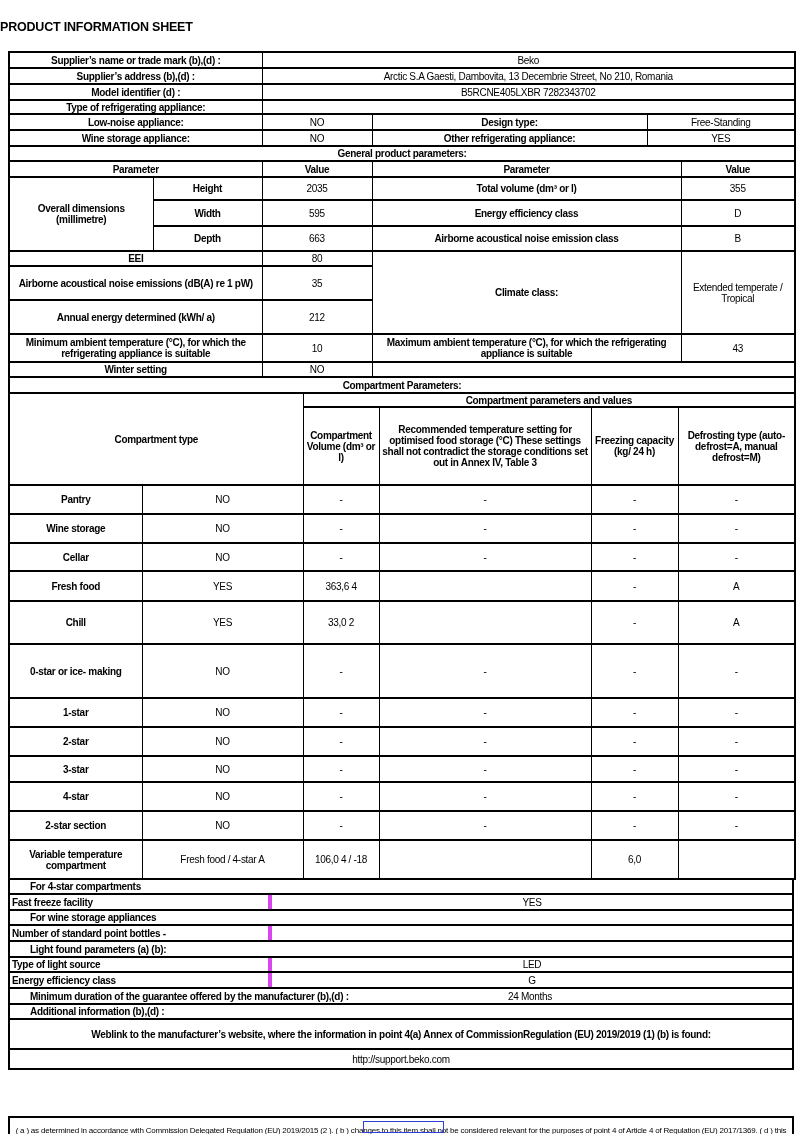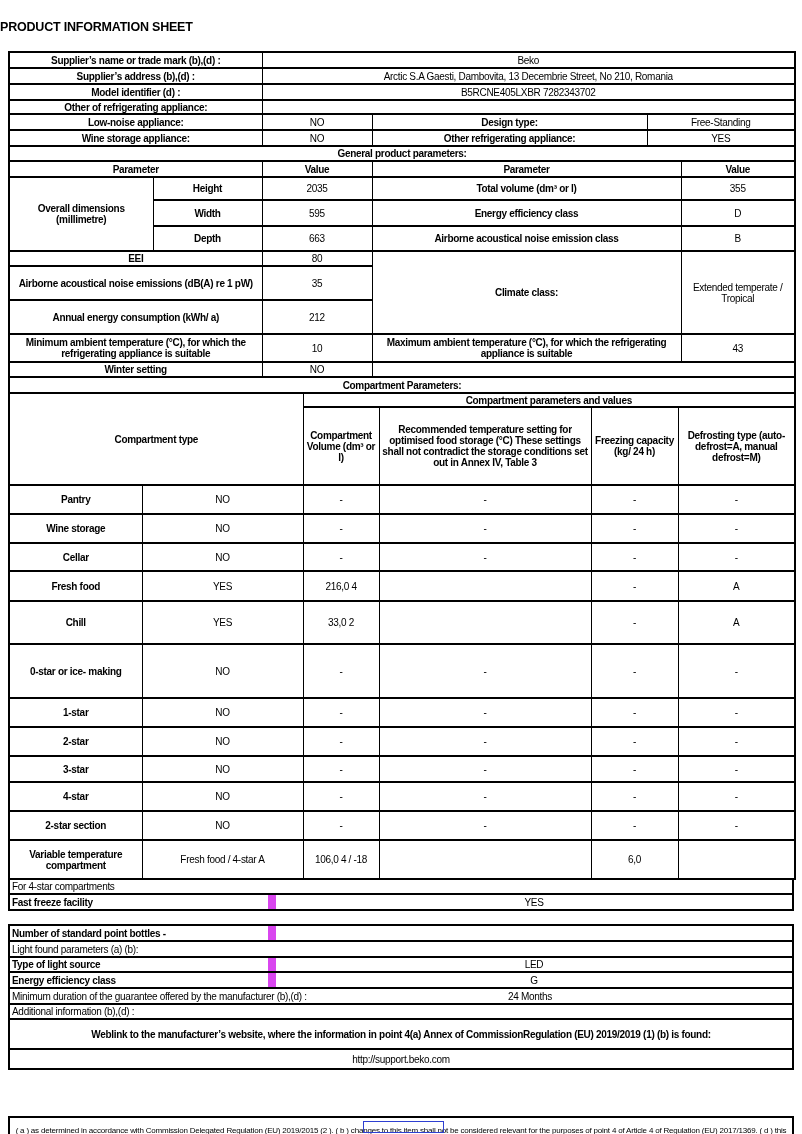--- a/index.html
+++ b/index.html
@@ -11,23 +11,23 @@
   table.grid{border-collapse:collapse;table-layout:fixed;width:786px;border:2px solid #000;}
   table.grid td{border:1px solid #000;border-top-width:2px;border-bottom-width:2px;
         padding:0 2px;text-align:center;font-size:10px;vertical-align:middle;}
   td.b{font-weight:bold;}
   td.l{text-align:left;padding-left:4px;}
   td.small{font-size:9.5px;}
   td.dash{font-size:9px;}
   td.big{font-size:12px;}
   .rowbox{position:absolute;box-sizing:border-box;border:2px solid #000;background:#fff;
           display:flex;align-items:center;font-size:10px;left:8px;width:786px;}
-  .rowbox .lbl{font-weight:normal;padding-left:2px;}
+  .rowbox .lbl{font-weight:bold;padding-left:20px;}
   .rowbox .lblcell{font-weight:bold;padding-left:2px;width:256px;flex:none;
-                   border-right:8px solid #d946ef;align-self:stretch;display:flex;align-items:center;}
+                   border-right:4px solid #d946ef;align-self:stretch;display:flex;align-items:center;}
   .rowbox .valcell{flex:1;text-align:center;}
   .center-note{justify-content:center;text-align:center;}
   .guarantee-val{position:absolute;left:520px;transform:translateX(-50%);font-weight:normal;}
   .weblink-text{width:100%;text-align:center;font-weight:bold;font-size:10px;}
   .url-text{width:100%;text-align:center;font-size:10px;}
   .footnote-text{width:774px;margin:0 auto;text-align:center;font-size:8px;line-height:1.5;
                  letter-spacing:-0.2px;}
   .indent-center{display:inline-block;width:253px;}
   .annotation{position:absolute;left:363px;top:1121px;width:81px;height:12px;
               border:1px solid #2e3fd1;box-sizing:border-box;}
@@ -54,21 +54,21 @@
     </tr>
     <tr style="height:16px">
       <td class="b">Supplier’s address (b),(d) :</td>
       <td class="l" colspan="3">Arctic S.A  Gaesti, Dambovita, 13 Decembrie Street, No 210, Romania</td>
     </tr>
     <tr style="height:16px">
       <td class="b">Model identifier (d) :</td>
       <td class="l" colspan="3">B5RCNE405LXBR 7282343702</td>
     </tr>
     <tr style="height:14px">
-      <td class="b">Other of refrigerating appliance:</td>
+      <td class="b">Type of refrigerating appliance:</td>
       <td class="l" colspan="3"></td>
     </tr>
     <tr style="height:16px">
       <td class="b">Low-noise appliance:</td>
       <td>NO</td>
       <td class="b">Design type:</td>
       <td>Free-Standing</td>
     </tr>
     <tr style="height:16px">
       <td class="b">Wine storage appliance:</td>
@@ -120,21 +120,21 @@
       <td class="b" colspan="2">EEI</td>
       <td>80</td>
       <td class="b" rowspan="3">Climate class:</td>
       <td class="big" rowspan="3">Extended temperate / Tropical</td>
     </tr>
     <tr style="height:34px">
       <td class="b small" colspan="2">Airborne acoustical noise emissions (dB(A) re 1 pW)</td>
       <td>35</td>
     </tr>
     <tr style="height:34px">
-      <td class="b" colspan="2">Annual energy consumption (kWh/ a)</td>
+      <td class="b" colspan="2">Annual energy determined (kWh/ a)</td>
       <td>212</td>
     </tr>
     <tr style="height:28px">
       <td class="b small" colspan="2">Minimum ambient temperature (°C), for which the refrigerating appliance is suitable</td>
       <td>10</td>
       <td class="b small">Maximum ambient temperature (°C), for which the refrigerating appliance is suitable</td>
       <td class="big">43</td>
     </tr>
     <tr style="height:15px">
       <td class="b" colspan="2">Winter setting</td>
@@ -187,21 +187,21 @@
       <td class="b">Cellar</td>
       <td>NO</td>
       <td class="dash">-</td>
       <td class="dash">-</td>
       <td class="dash">-</td>
       <td class="dash">-</td>
     </tr>
     <tr style="height:30px">
       <td class="b">Fresh food</td>
       <td>YES</td>
-      <td class="nowrap">216,0 4</td>
+      <td class="nowrap">363,6 4</td>
       <td></td>
       <td class="dash">-</td>
       <td>A</td>
     </tr>
     <tr style="height:43px">
       <td class="b">Chill</td>
       <td>YES</td>
       <td class="nowrap">33,0 2</td>
       <td></td>
       <td class="dash">-</td>
@@ -268,20 +268,23 @@
 
   <div class="rowbox" style="top:878px;height:17px;">
     <span class="lbl">For 4-star compartments</span>
   </div>
 
   <div class="rowbox" style="top:893px;height:18px;">
     <span class="lblcell">Fast freeze facility</span>
     <span class="valcell">YES</span>
   </div>
 
+  <div class="rowbox" style="top:909px;height:17px;">
+    <span class="lbl">For wine storage appliances</span>
+  </div>
 
   <div class="rowbox" style="top:924px;height:18px;">
     <span class="lblcell">Number of standard point bottles -</span>
     <span class="valcell"></span>
   </div>
 
   <div class="rowbox" style="top:940px;height:18px;">
     <span class="lbl">Light found parameters (a) (b):</span>
   </div>
 

